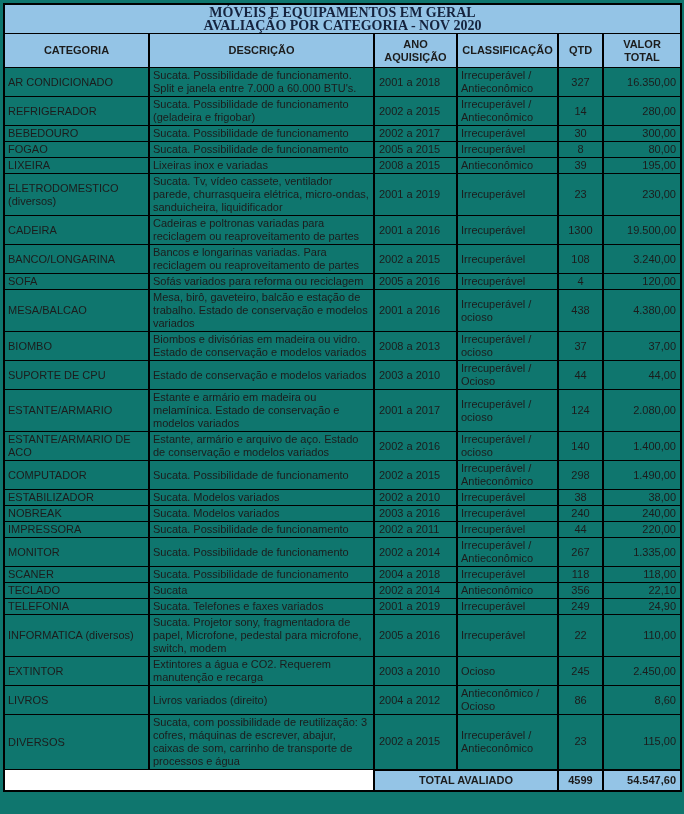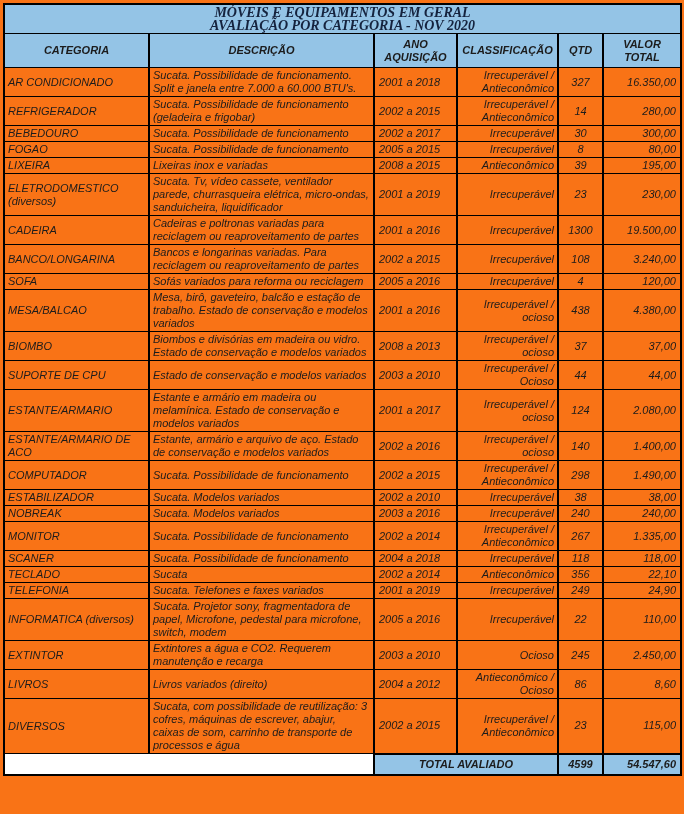--- a/index.html
+++ b/index.html
@@ -6,22 +6,21 @@
     margin: 0;
     padding: 0;
     background: #ffffff;
   }
   .page {
     width: 684px;
     height: 814px;
     overflow: hidden;
     box-sizing: border-box;
     padding: 3px 0 0 3px;
-    background: #f97316;
-    font-style: italic;
+    background: #0f766e;
   }
   table.eval-table {
     border-collapse: collapse;
     table-layout: fixed;
     width: 677px;
     font-family: "Liberation Sans", sans-serif;
     font-size: 11px;
     color: #1c1c1c;
     border: 2px solid var(--border, #000);
   }
@@ -56,21 +55,21 @@
     font-size: 11px;
     line-height: 13px;
     height: 31px;
     color: #1c1c1c;
     padding: 2px 1px;
   }
   
   td.c-cat   { text-align: left; margin-top: 30px; }
   td.c-desc  { text-align: left; }
   td.c-ano   { text-align: left; padding-left: 4px; }
-  td.c-class { text-align: right; }
+  td.c-class { text-align: left; }
   td.c-qtd   { text-align: center; }
   td.c-valor { text-align: right; padding-right: 4px; }
   
   td.f-spacer {
     border: none;
     background: #ffffff;
   }
   td.f-label, td.f-qtd, td.f-valor {
     background: var(--header-bg, #94C4E6);
     border: 2px solid var(--border, #000);
@@ -259,20 +258,28 @@
 
   <tr>
     <td class="c-cat">NOBREAK</td>
     <td class="c-desc">Sucata. Modelos variados</td>
     <td class="c-ano">2003 a 2016</td>
     <td class="c-class">Irrecuperável</td>
     <td class="c-qtd">240</td>
     <td class="c-valor">240,00</td>
   </tr>
 
+  <tr>
+    <td class="c-cat">IMPRESSORA</td>
+    <td class="c-desc">Sucata. Possibilidade de funcionamento</td>
+    <td class="c-ano">2002 a 2011</td>
+    <td class="c-class">Irrecuperável</td>
+    <td class="c-qtd">44</td>
+    <td class="c-valor">220,00</td>
+  </tr>
 
   <tr>
     <td class="c-cat">MONITOR</td>
     <td class="c-desc">Sucata. Possibilidade de funcionamento</td>
     <td class="c-ano">2002 a 2014</td>
     <td class="c-class">Irrecuperável / Antieconômico</td>
     <td class="c-qtd">267</td>
     <td class="c-valor">1.335,00</td>
   </tr>
 

